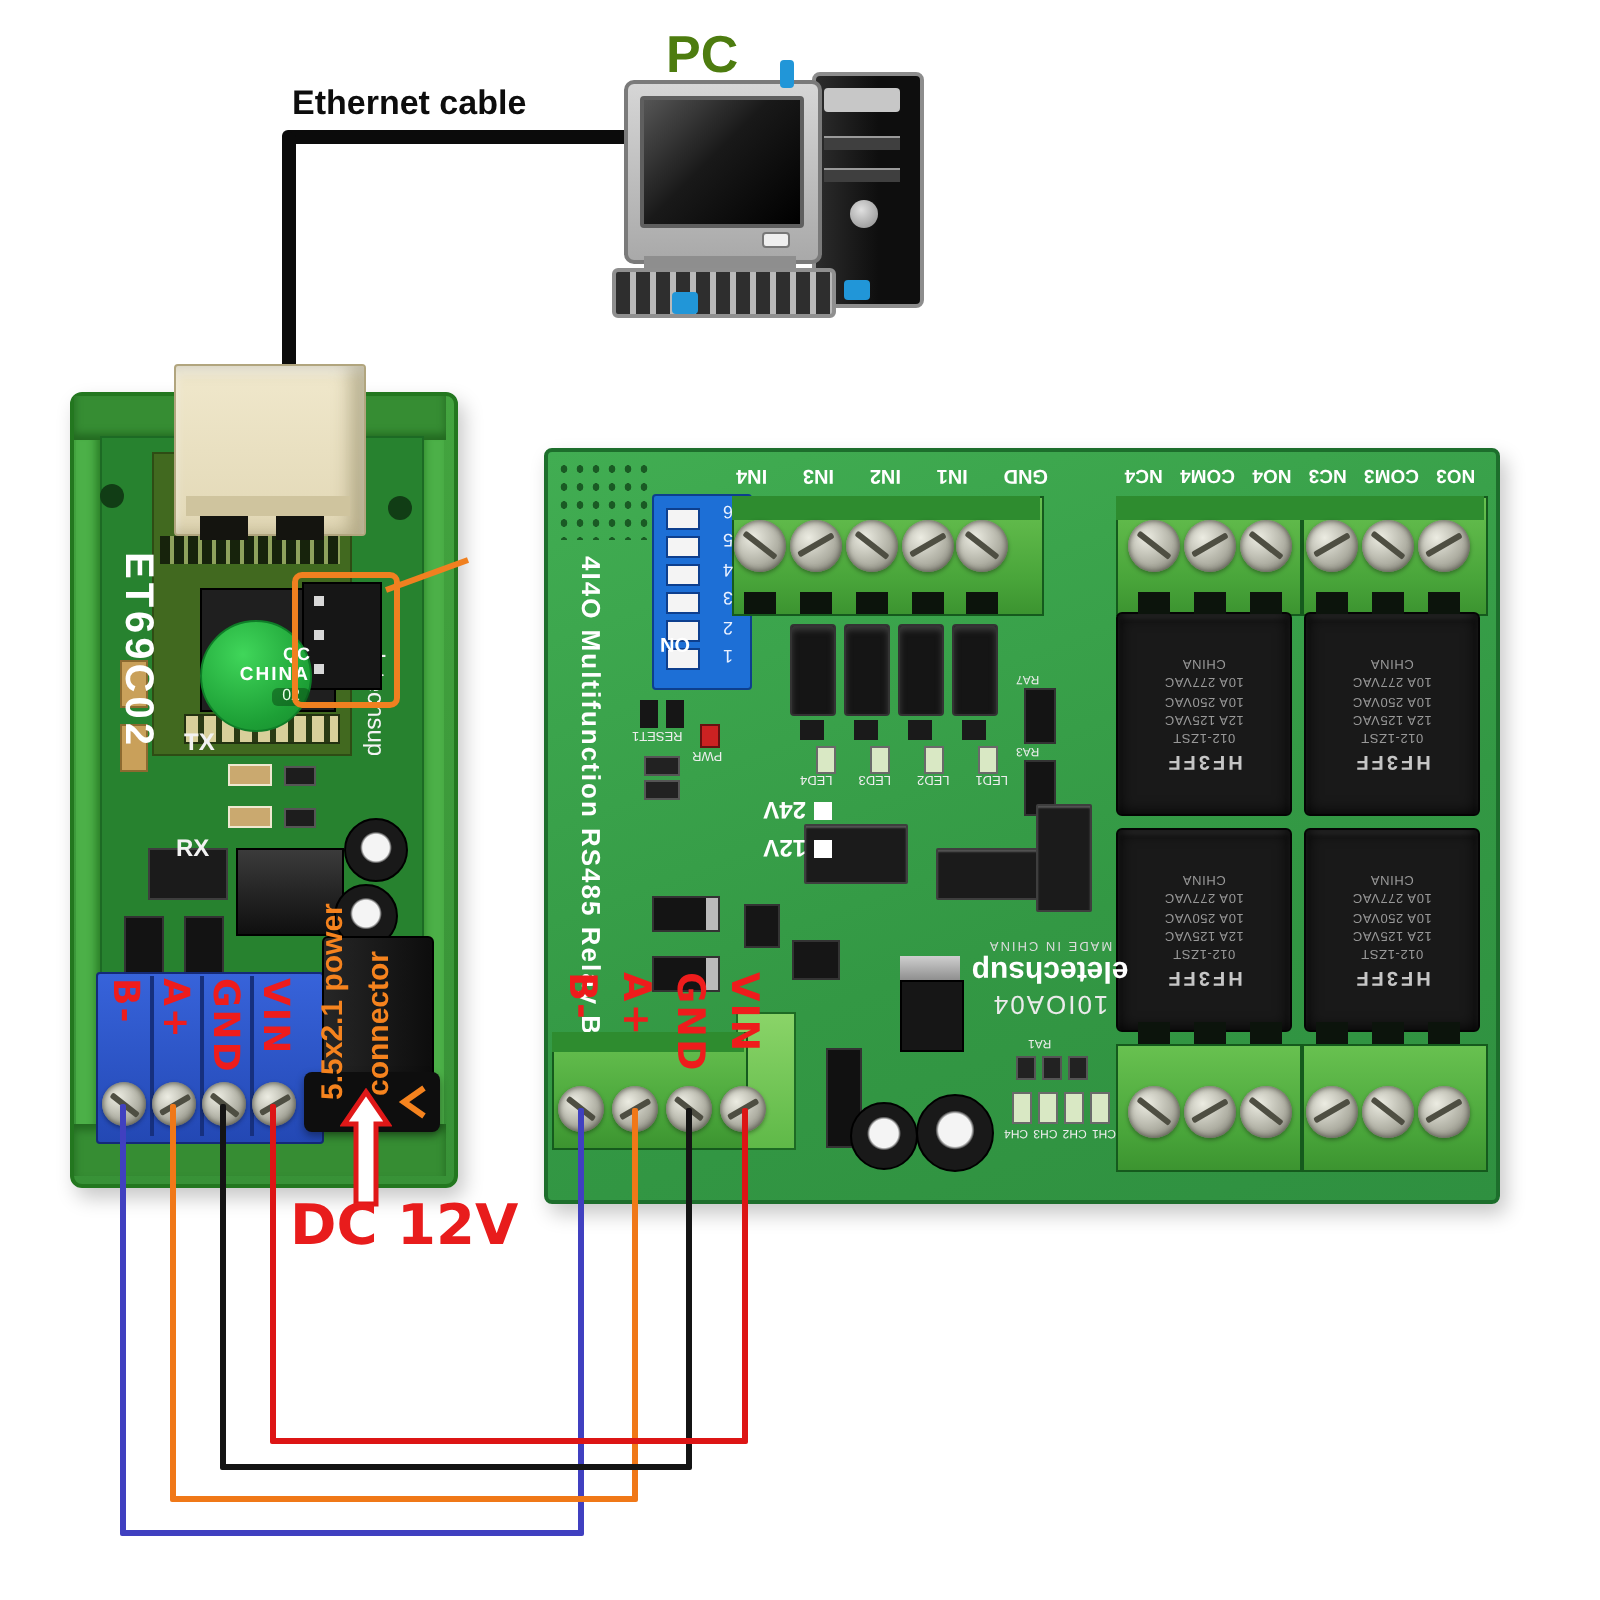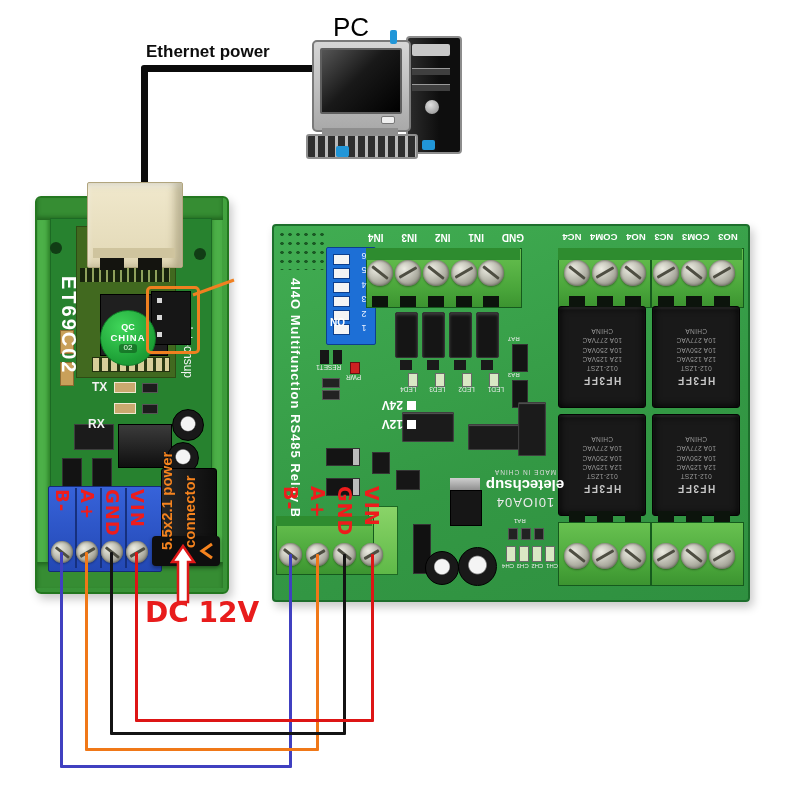--- a/index.html
+++ b/index.html
@@ -35,25 +35,25 @@
   .opto{position:absolute;background:#151515;border:1px solid #333;border-radius:2px;z-index:3;
         box-shadow:inset 0 2px 3px #3c3c3c}
   .ic{position:absolute;background:#1b1b1b;border:1px solid #3e3e3e;border-radius:1px;z-index:3;
       box-shadow:inset 0 1px 1px #555}
   .ledw{position:absolute;background:#d9e8c4;border:1px solid #6a6a6a;z-index:3}
   .tiny-flip{position:absolute;transform:rotate(180deg);color:#eee;z-index:4;white-space:nowrap}
 </style>
 </head>
 <body>
 
-<div class="abs" style="left:146px;top:42px;font-size:17px;font-weight:bold;color:#0d0d0d;z-index:2">Ethernet power</div>
+<div class="abs" style="left:146px;top:42px;font-size:17px;font-weight:bold;color:#0d0d0d;z-index:2">Ethernet cable</div>
 <div class="abs" style="left:141px;top:65px;width:178px;height:7px;background:#0b0b0b;z-index:1;border-radius:3px"></div>
 <div class="abs" style="left:141px;top:66px;width:7px;height:120px;background:#0b0b0b;z-index:1;border-radius:3px"></div>
 
-<div class="abs" style="left:333px;top:12px;font-size:26px;font-weight:normal;color:#000000;z-index:3">PC</div>
+<div class="abs" style="left:333px;top:12px;font-size:26px;font-weight:bold;color:#4d7c0f;z-index:3">PC</div>
 
 <div class="abs" style="left:406px;top:36px;width:52px;height:114px;background:linear-gradient(90deg,#2c2c2c,#0e0e0e 60%);border:2px solid #8d8d8d;border-radius:4px;z-index:2"></div>
 <div class="abs" style="left:412px;top:44px;width:38px;height:12px;background:#c7c7c7;border-radius:2px;z-index:3"></div>
 <div class="abs" style="left:412px;top:68px;width:38px;height:6px;background:#3f3f3f;border-top:1px solid #9a9a9a;z-index:3"></div>
 <div class="abs" style="left:412px;top:84px;width:38px;height:6px;background:#3f3f3f;border-top:1px solid #9a9a9a;z-index:3"></div>
 <div class="abs" style="left:425px;top:100px;width:14px;height:14px;border-radius:50%;background:radial-gradient(circle at 40% 35%,#e0e0e0,#8a8a8a);z-index:3"></div>
 
 <div class="abs" style="left:312px;top:40px;width:95px;height:88px;background:linear-gradient(#d6d6d6,#a9a9a9);border:2px solid #7a7a7a;border-radius:5px;z-index:2"></div>
 <div class="abs" style="left:320px;top:48px;width:78px;height:62px;background:linear-gradient(135deg,#555 0%,#191919 45%,#000 100%);border:2px solid #5f5f5f;border-radius:2px;z-index:3"></div>
 <div class="abs" style="left:381px;top:116px;width:12px;height:6px;background:#efefef;border:1px solid #777;border-radius:2px;z-index:3"></div>
@@ -73,21 +73,21 @@
 <div class="abs" style="left:50px;top:218px;width:160px;height:344px;background:#27822f;border:1px solid #1c6a24;z-index:2"></div>
 
 <div class="abs" style="left:50px;top:242px;width:12px;height:12px;border-radius:50%;background:#113d15;z-index:5"></div>
 <div class="abs" style="left:194px;top:248px;width:12px;height:12px;border-radius:50%;background:#113d15;z-index:5"></div>
 
 <div class="abs" style="left:76px;top:226px;width:98px;height:150px;background:#41691f;border:1px solid #2e4c14;z-index:3"></div>
 <div class="abs" style="left:80px;top:268px;width:90px;height:14px;background:repeating-linear-gradient(90deg,#17230c 0 5px,#8fa15c 5px 7px);z-index:4"></div>
 <div class="abs" style="left:100px;top:294px;width:66px;height:60px;background:#1f1f1f;border:1px solid #000;z-index:4"></div>
 <div class="abs" style="left:92px;top:357px;width:76px;height:13px;background:repeating-linear-gradient(90deg,#d8cf9a 0 6px,#2a3a14 6px 9px);border:1px solid #223110;z-index:4"></div>
 
-<div class="abs" style="left:100px;top:310px;width:54px;height:54px;border-radius:50%;background:radial-gradient(circle at 38% 30%,#40d65a,#1da036 68%,#17892d);border:1px solid #0f7d28;z-index:6;display:flex;flex-direction:column;align-items:center;justify-content:center;line-height:1.1">
+<div class="abs" style="left:100px;top:310px;width:54px;height:54px;border-radius:50%;background:radial-gradient(circle at 38% 30%,#40d65a,#1da036 68%,#17892d);border:1px solid #0f7d28;z-index:6;display:flex;flex-direction:column;align-items:flex-end;justify-content:center;line-height:1.1">
   <div style="font-size:9px;font-weight:bold;color:#fff">QC</div>
   <div style="font-size:9.5px;font-weight:bold;color:#fff;letter-spacing:1px">CHINA</div>
   <div style="font-size:8px;color:#eaffea;background:rgba(8,70,18,.5);padding:0 5px;border-radius:3px;margin-top:1px">02</div>
 </div>
 
 <div class="abs" style="left:87px;top:182px;width:94px;height:84px;background:linear-gradient(#f0e8cc,#e2d8b6);border:1px solid #b1a57e;border-radius:2px;box-shadow:inset -7px 0 9px rgba(90,80,40,.35), inset 0 4px 5px rgba(255,255,255,.6);z-index:4"></div>
 <div class="abs" style="left:93px;top:248px;width:82px;height:10px;background:#cfc49e;z-index:5"></div>
 <div class="abs" style="left:100px;top:258px;width:24px;height:12px;background:#14140f;z-index:5"></div>
 <div class="abs" style="left:138px;top:258px;width:24px;height:12px;background:#14140f;z-index:5"></div>
 
@@ -96,21 +96,21 @@
 
 <div class="abs" style="left:151px;top:291px;width:38px;height:52px;background:#161616;border:1px solid #000;z-index:5"></div>
 <div class="abs" style="left:157px;top:298px;width:5px;height:5px;background:#d8d8d8;z-index:6"></div>
 <div class="abs" style="left:157px;top:315px;width:5px;height:5px;background:#d8d8d8;z-index:6"></div>
 <div class="abs" style="left:157px;top:332px;width:5px;height:5px;background:#d8d8d8;z-index:6"></div>
 <div class="abs" style="left:146px;top:286px;width:48px;height:62px;border:3px solid #f08020;border-radius:5px;z-index:7"></div>
 <svg class="abs" style="left:192px;top:276px;z-index:7" width="44" height="22" viewBox="0 0 44 22">
   <line x1="1" y1="19" x2="42" y2="4" stroke="#f08020" stroke-width="3"></line>
 </svg>
 
-<div class="abs silk" style="left:92px;top:380px;font-size:12px;z-index:5">TX</div>
+<div class="abs silk" style="left:92px;top:364px;font-size:12px;z-index:5">TX</div>
 <div class="abs silk" style="left:88px;top:417px;font-size:12px;z-index:5">RX</div>
 <div class="abs" style="left:114px;top:382px;width:20px;height:9px;background:#caa96f;border:1px solid #efe8d0;z-index:5"></div>
 <div class="abs" style="left:114px;top:403px;width:20px;height:9px;background:#caa96f;border:1px solid #efe8d0;z-index:5"></div>
 <div class="abs" style="left:142px;top:383px;width:14px;height:8px;background:#1d1d1d;border:1px solid #555;z-index:5"></div>
 <div class="abs" style="left:142px;top:404px;width:14px;height:8px;background:#1d1d1d;border:1px solid #555;z-index:5"></div>
 
 <div class="abs" style="left:60px;top:330px;width:12px;height:22px;background:#c9a05a;border:1px solid #8c6a30;z-index:4"></div>
 <div class="abs" style="left:60px;top:362px;width:12px;height:22px;background:#c9a05a;border:1px solid #8c6a30;z-index:4"></div>
 <div class="abs" style="left:74px;top:424px;width:38px;height:24px;background:#1b1b1b;border:1px solid #3e3e3e;z-index:4"></div>
 <div class="abs" style="left:118px;top:424px;width:52px;height:42px;background:linear-gradient(#3b3b3b,#0f0f0f);border:1px solid #000;z-index:4"></div>

